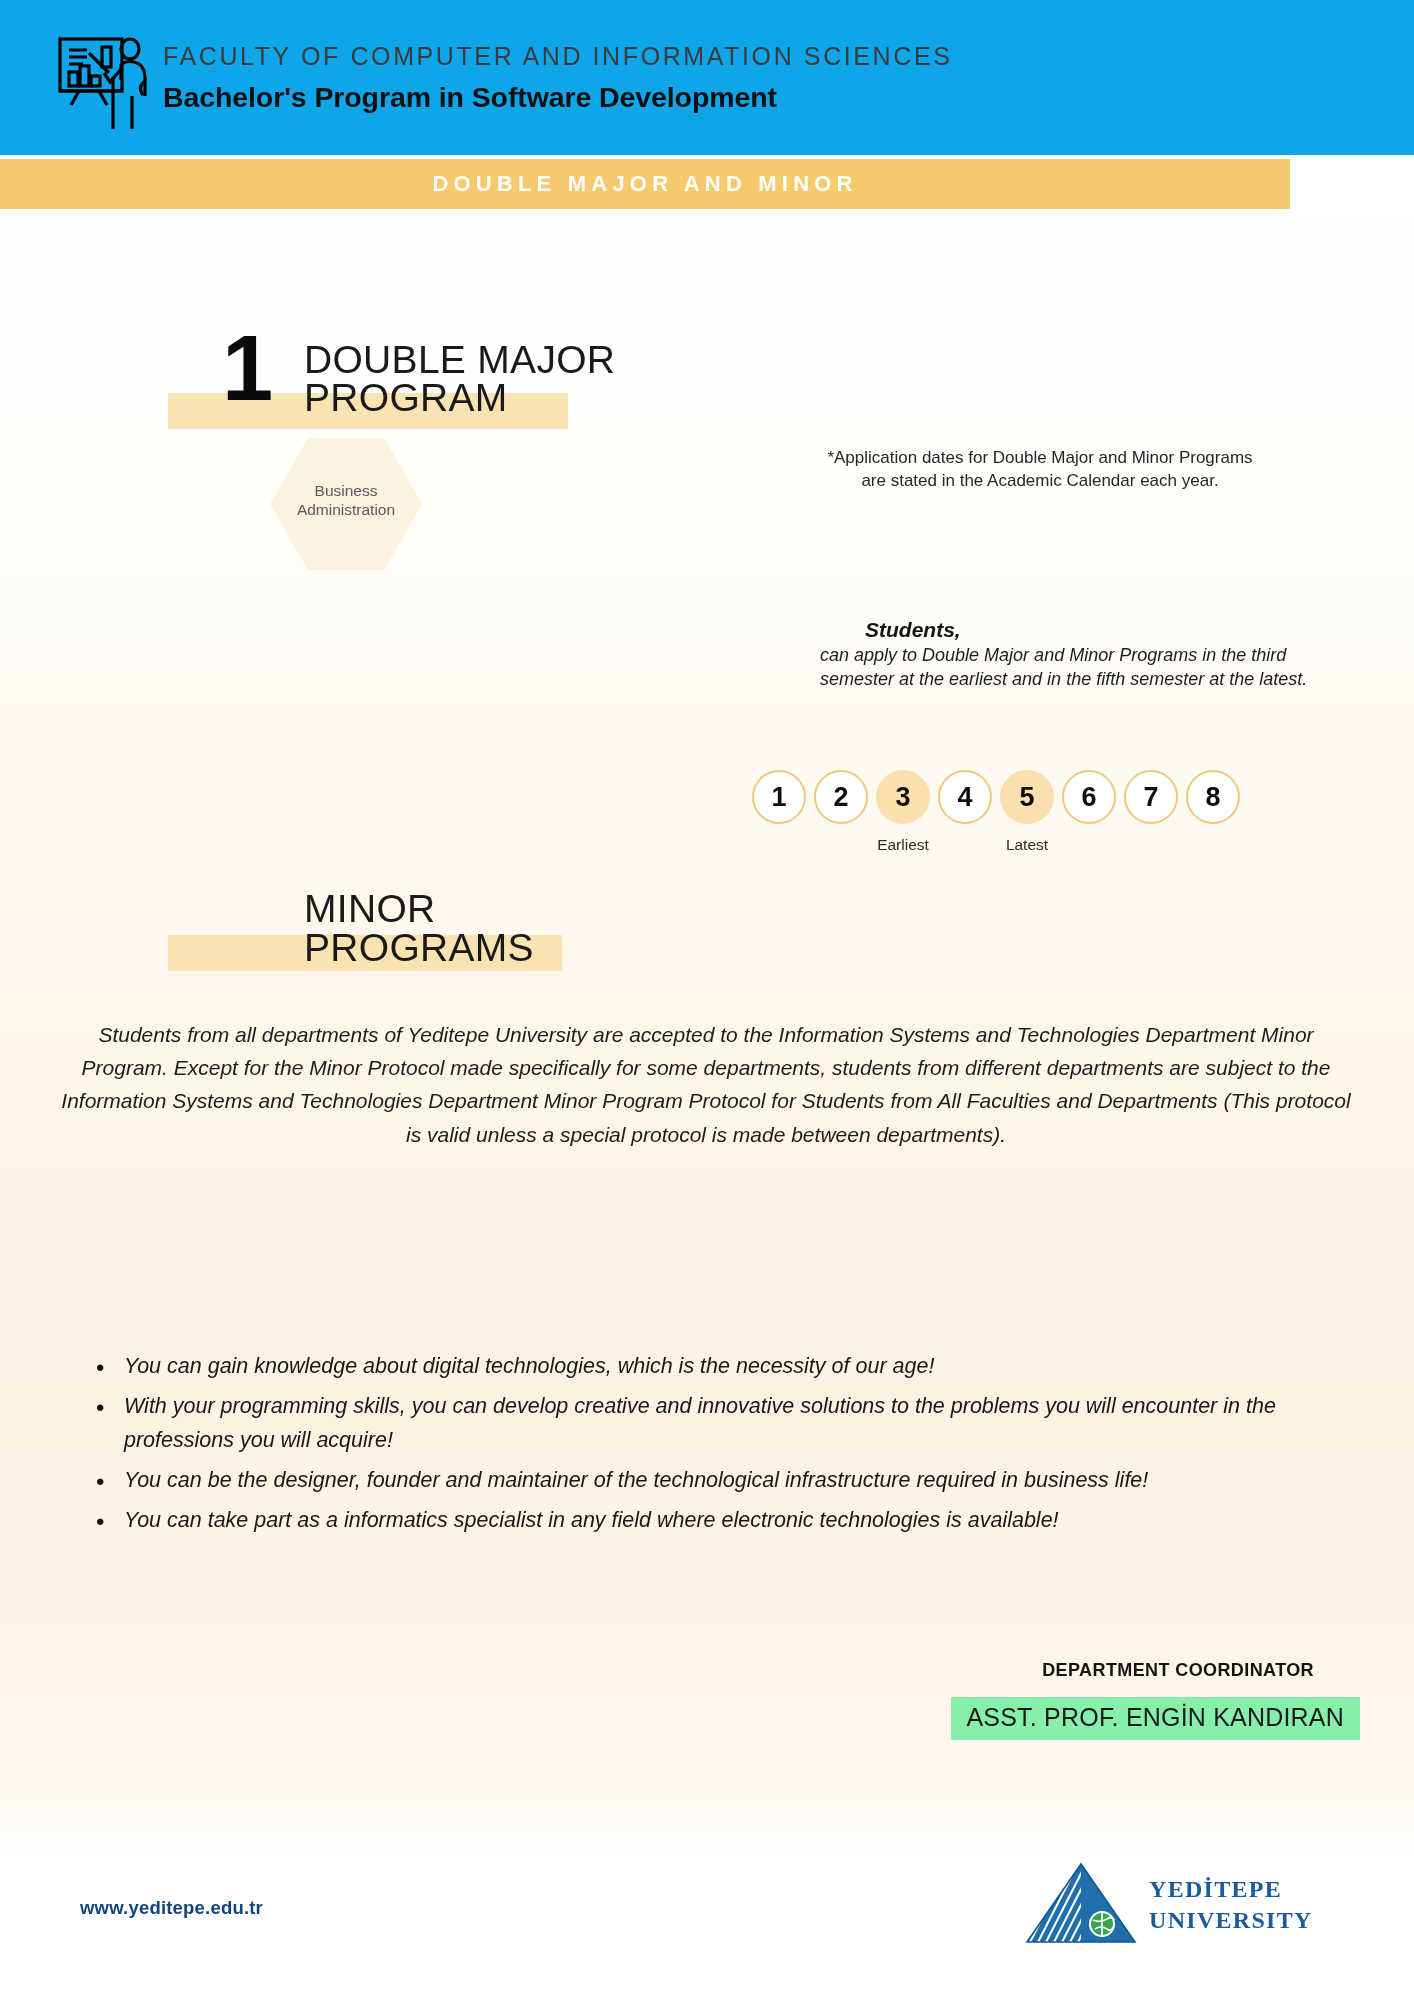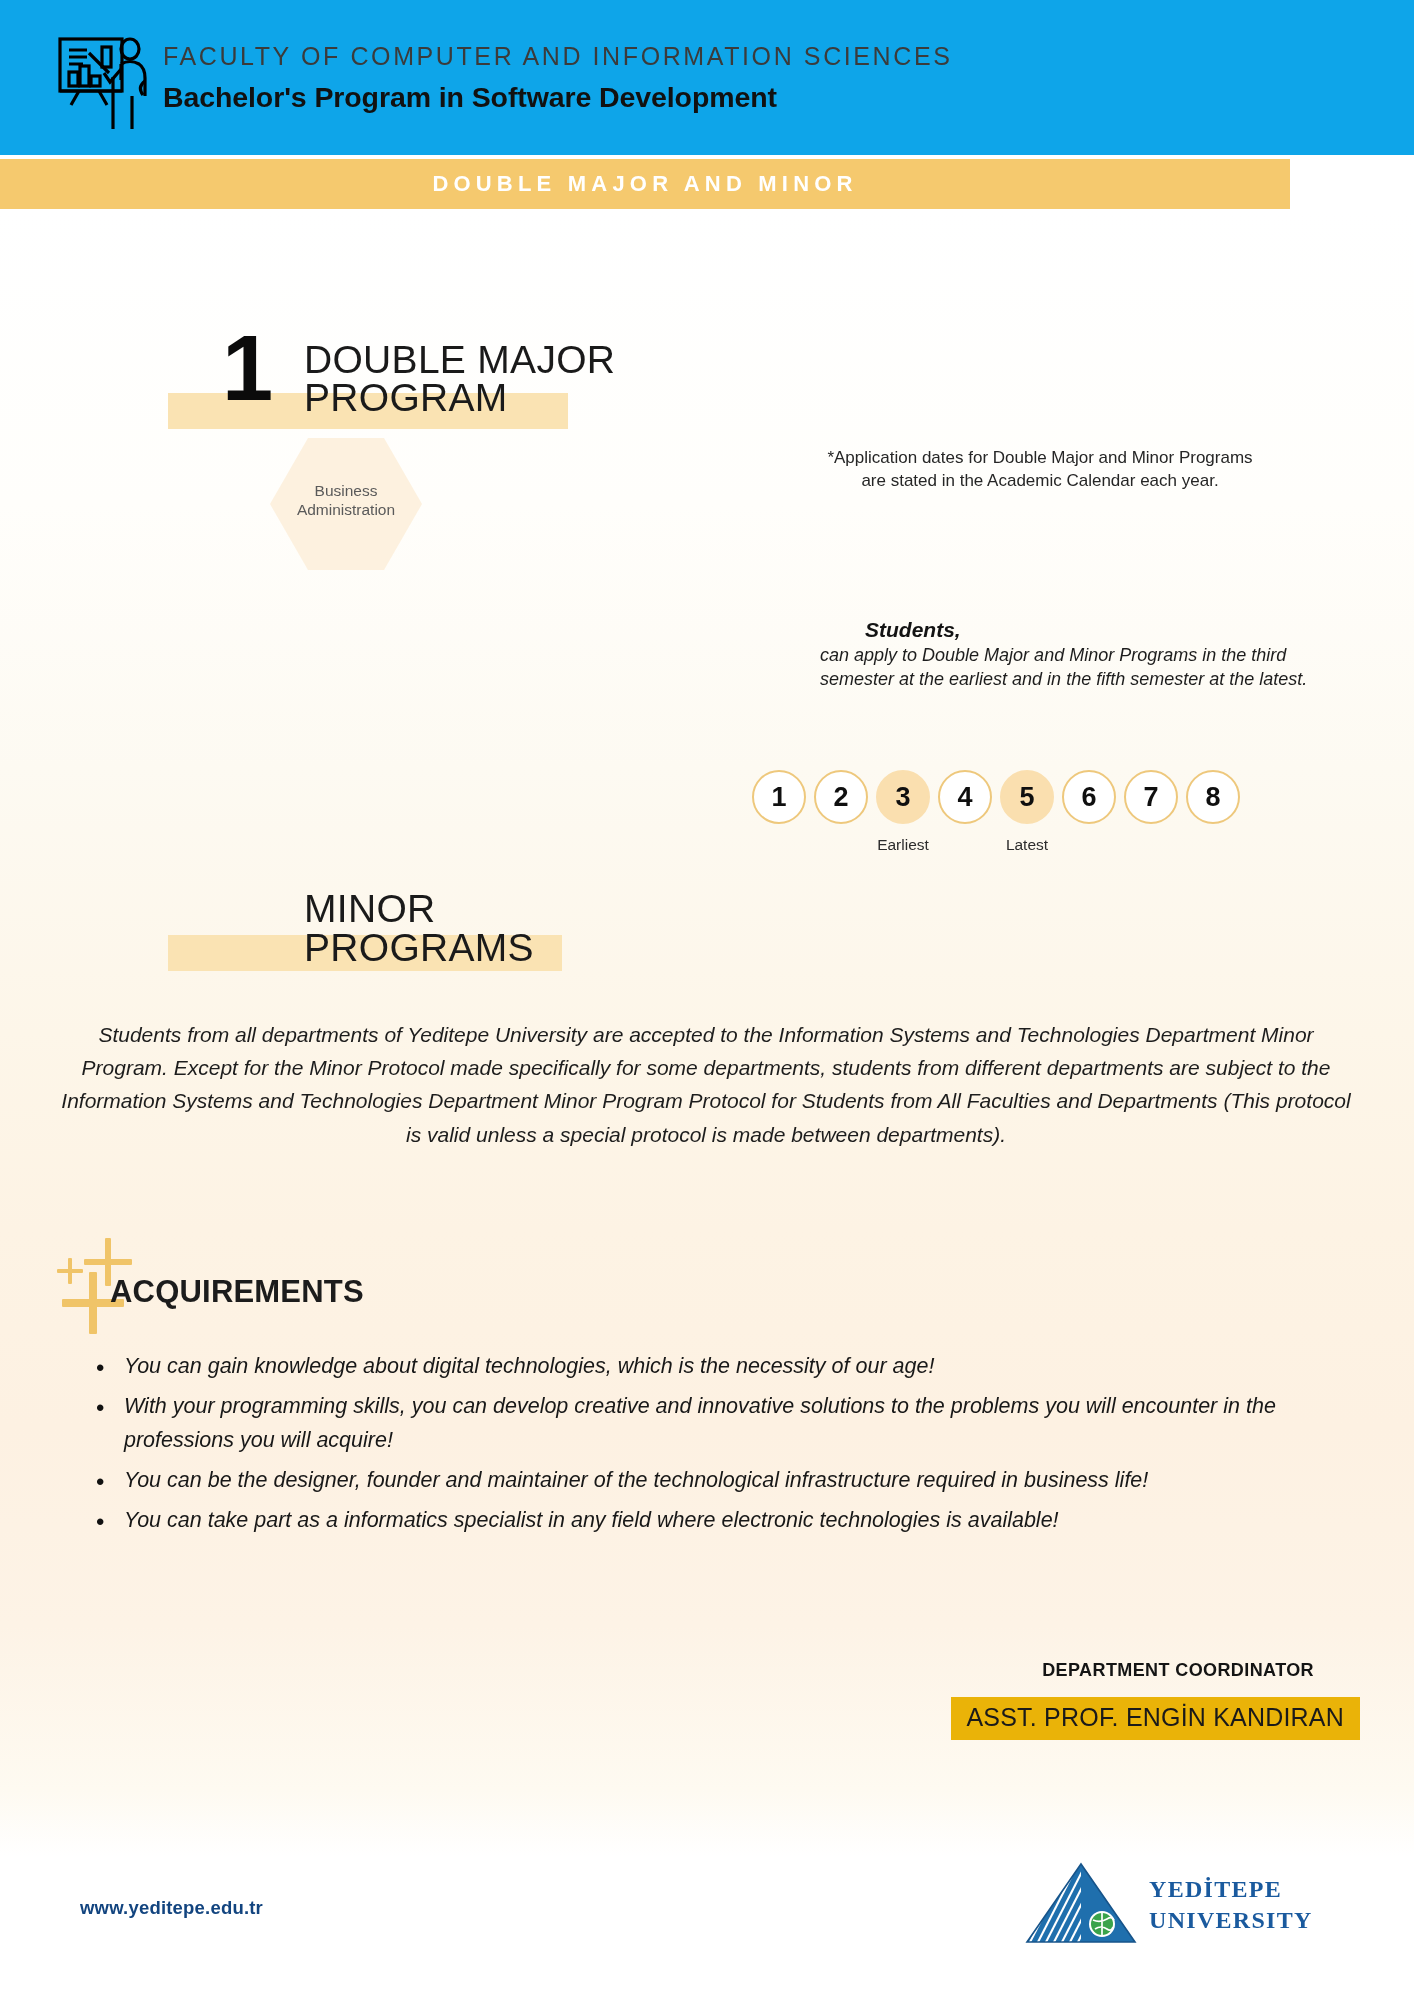--- a/index.html
+++ b/index.html
@@ -359,21 +359,21 @@
   .coord-label {
     font-size: 18px;
     font-weight: bold;
     color: #141414;
     letter-spacing: 0.4px;
     margin-right: 46px;
     margin-bottom: 16px;
   }
   .coord-name-wrap {
     display: inline-block;
-    background: #eab308;
+    background: #86efac;
     padding: 6px 16px 8px 16px;
   }
   .coord-name {
     font-size: 25px;
     color: #1a1a1a;
     font-weight: 400;
     letter-spacing: 0.2px;
     white-space: nowrap;
   }
 
@@ -513,35 +513,20 @@
   <div class="sec2">
     <div class="sec2-hl"></div>
     <div class="sec2-words">
       <span>MINOR</span>
       <span class="l2">PROGRAMS</span>
     </div>
   </div>
 
   <div class="minor-para">Students from all departments of Yeditepe University are accepted to the Information Systems and Technologies Department Minor Program. Except for the Minor Protocol made specifically for some departments, students from different departments are subject to the Information Systems and Technologies Department Minor Program Protocol for Students from All Faculties and Departments (This protocol is valid unless a special protocol is made between departments).</div>
 
-  <div class="acq-head">
-    <div class="plus plus-sm">
-        <i></i>
-        <b></b>
-      </div>
-    <div class="plus plus-md">
-        <i></i>
-        <b></b>
-      </div>
-    <div class="plus plus-lg">
-        <i></i>
-        <b></b>
-      </div>
-    <div class="acq-title">ACQUIREMENTS</div>
-  </div>
 
   <ul class="acq-list">
     <li>You can gain knowledge about digital technologies, which is the necessity of our age!</li>
     <li>With your programming skills, you can develop creative and innovative solutions to the problems you will encounter in the professions you will acquire!</li>
     <li>You can be the designer, founder and maintainer of the technological infrastructure required in business life!</li>
     <li>You can take part as a informatics specialist in any field where electronic technologies is available!</li>
   </ul>
 
   <div class="coord">
     <div class="coord-label">DEPARTMENT COORDINATOR</div>

